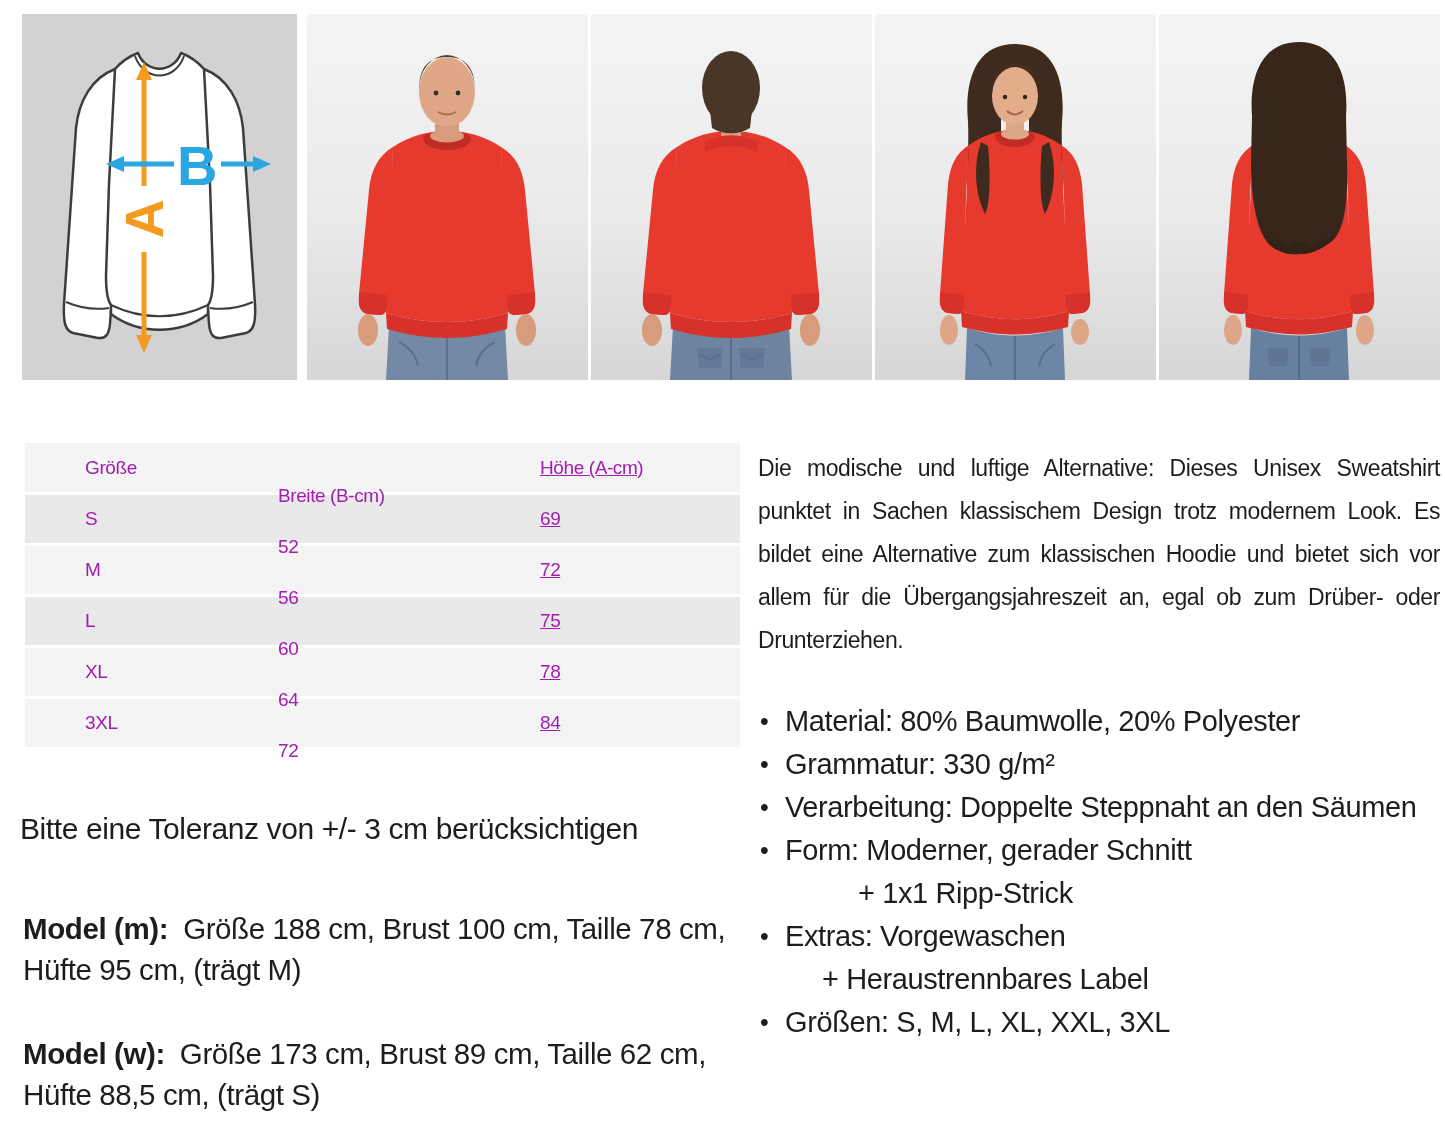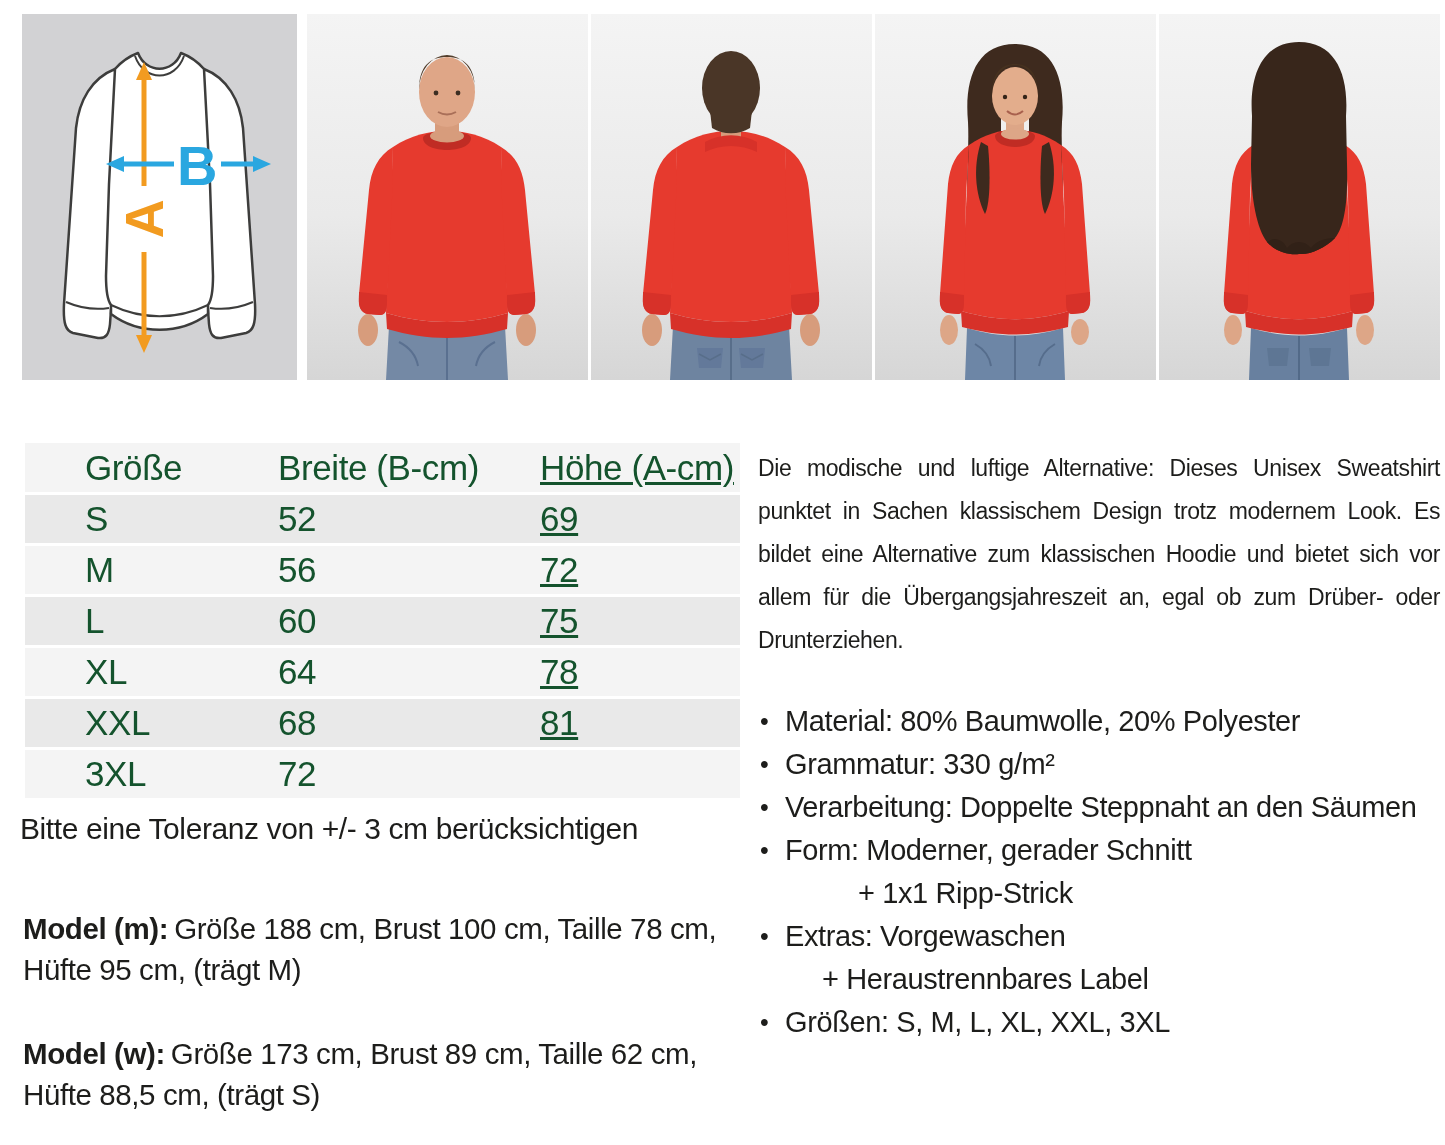--- a/index.html
+++ b/index.html
@@ -11,34 +11,34 @@
   .panel{position:absolute;top:14px;height:366px;}
   .panel svg{display:block;width:100%;height:100%;}
   .p-diagram{left:22px;width:275px;}
   .p1{left:307px;width:281px;}
   .p2{left:591px;width:281px;}
   .p3{left:875px;width:281px;}
   .p4{left:1159px;width:281px;}
   svg text{font-family:"Liberation Sans",sans-serif;font-weight:bold;}
 
   
-  .size-table{left:25px;top:443px;width:715px;font-size:35px;color:#14532d;}
+  .size-table{left:25px;top:443px;width:715px;font-size:19px;color:#a21caf;}
   .trow{display:flex;height:48px;line-height:48px;margin-bottom:3px;background:#f4f4f4;}
   .trow.thead{height:49px;line-height:49px;background:#f4f4f4;}
   .trow.dark{background:#e9e9e9;}
   .c1{width:253px;padding-left:60px;box-sizing:border-box;}
-  .c2{width:262px;}
+  .c2{width:262px;margin-top:28px;}
   .c3{flex:1;text-decoration:underline;}
 
   .tolerance{left:20px;top:812px;font-size:30px;}
 
   .model-block{left:23px;width:710px;font-size:29.5px;line-height:41px;}
   .m1{top:908px;}
   .m2{top:1033px;}
-  .mlabel{font-weight:bold;margin-right:6px;}
+  .mlabel{font-weight:bold;margin-right:15px;}
 
   
   .desc-col{left:758px;top:447px;width:682px;}
   .desc-para{margin:0;text-align:justify;font-size:23px;line-height:43px;}
   .feature-list{margin:38px 0 0 0;padding:0;list-style:none;}
   .feature-list li{position:relative;padding-left:27px;font-size:29px;line-height:43px;}
   .feature-list li::before{content:"\2022";position:absolute;left:2px;top:0;font-size:25px;}
   .sub{margin-left:73px;}
   .sub2{margin-left:37px;}
 </style>
@@ -220,28 +220,24 @@
     <div class="trow dark">
       <div class="c1">L</div>
       <div class="c2">60</div>
       <div class="c3">75</div>
     </div>
     <div class="trow">
       <div class="c1">XL</div>
       <div class="c2">64</div>
       <div class="c3">78</div>
     </div>
-    <div class="trow dark">
-      <div class="c1">XXL</div>
-      <div class="c2">68</div>
-      <div class="c3">81</div>
-    </div>
     <div class="trow">
       <div class="c1">3XL</div>
       <div class="c2">72</div>
+      <div class="c3">84</div>
     </div>
   </div>
 
   <div class="abs tolerance">Bitte eine Toleranz von +/- 3 cm berücksichtigen</div>
 
   <div class="abs model-block m1">
     <span class="mlabel">Model (m):</span><span>Größe 188 cm, Brust 100 cm, Taille 78 cm, Hüfte 95 cm, (trägt M)</span>
   </div>
 
   <div class="abs model-block m2">

